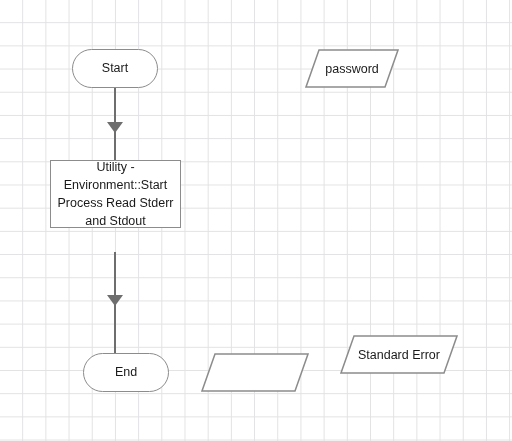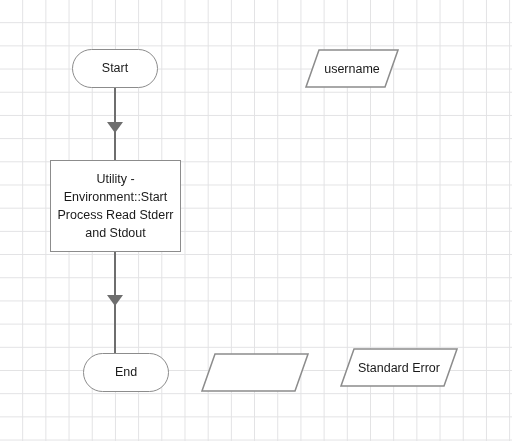--- a/index.html
+++ b/index.html
@@ -103,47 +103,47 @@
 
   <div class="node terminator" style="left:72px; top:49px; width:86px; height:39px;">
     <span>Start</span>
   </div>
 
 
   <div class="node data" style="left:305px; top:49px; width:94px; height:39px;">
     <svg class="para-shape" viewBox="0 0 94 39" preserveAspectRatio="none">
       <polygon points="14,1 93,1 80,38 1,38" fill="#ffffff" stroke="#8c8c8c" stroke-width="1.5" vector-effect="non-scaling-stroke"></polygon>
     </svg>
-    <span class="para-label">username</span>
+    <span class="para-label">password</span>
   </div>
 
   <div class="connector" style="left:114px; top:88px; width:1.5px; height:72px;">
     <div class="conn-line"></div>
     <div class="arrowhead" style="top:34px;"></div>
   </div>
 
-  <div class="node process" style="left:50px; top:160px; width:131px; height:92px;">
+  <div class="node process" style="left:50px; top:160px; width:131px; height:68px;">
     <span class="process-text">Utility - Environment::Start Process Read Stderr and Stdout</span>
   </div>
 
   <div class="connector" style="left:114px; top:252px; width:1.5px; height:101px;">
     <div class="conn-line"></div>
     <div class="arrowhead" style="top:43px;"></div>
   </div>
 
   <div class="node terminator" style="left:83px; top:353px; width:86px; height:39px;">
     <span>End</span>
   </div>
 
   <div class="node data" style="left:201px; top:353px; width:108px; height:39px;">
     <svg class="para-shape" viewBox="0 0 108 39" preserveAspectRatio="none">
       <polygon points="14,1 107,1 94,38 1,38" fill="#ffffff" stroke="#8c8c8c" stroke-width="1.5" vector-effect="non-scaling-stroke"></polygon>
     </svg>
   </div>
 
-  <div class="node data" style="left:340px; top:348px; width:118px; height:39px;">
+  <div class="node data" style="left:340px; top:335px; width:118px; height:39px;">
     <svg class="para-shape" viewBox="0 0 118 39" preserveAspectRatio="none">
       <polygon points="14,1 117,1 104,38 1,38" fill="#ffffff" stroke="#8c8c8c" stroke-width="1.5" vector-effect="non-scaling-stroke"></polygon>
     </svg>
     <span class="para-label">Standard Error</span>
   </div>
 
 </div>
 
 </body></html>

